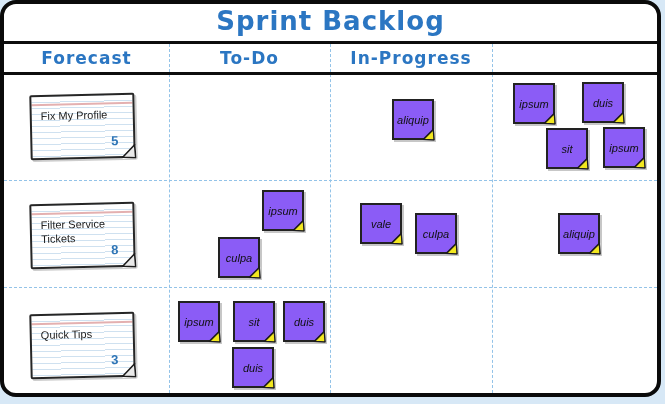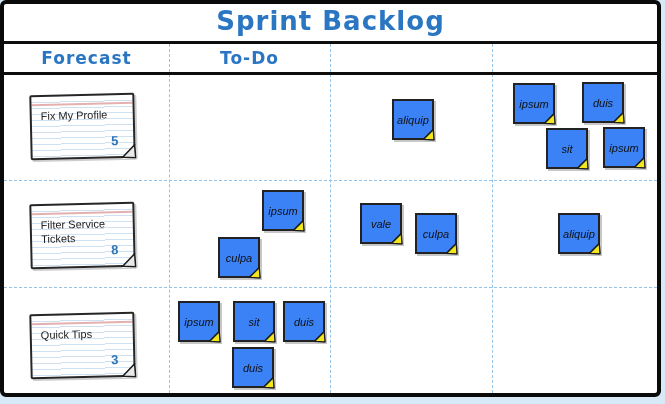--- a/index.html
+++ b/index.html
@@ -5,21 +5,21 @@
   * { margin:0; padding:0; box-sizing:border-box; }
   body {
     font-family: "Liberation Sans", sans-serif;
     background:#d7e8f6;
     width:665px; height:404px; overflow:hidden; position:relative;
   }
   .page { position:absolute; left:0; top:0; width:665px; height:404px; background:#d7e8f6; }
 
   .board {
     position:absolute; left:0; top:0; width:661px; height:397px;
-    background:#ffffff; border:4px solid #0a0a0a; border-radius:6px;
+    background:#ffffff; border:4px solid #0a0a0a; border-radius:16px;
   }
 
   .board-title {
     position:absolute; top:2px; left:0; width:653px; height:34px;
     text-align:center; font-size:26px; font-weight:bold; letter-spacing:1px;
     color:#2b76c2; font-family:"DejaVu Sans", sans-serif;
   }
 
   .rule { position:absolute; left:0; width:653px; height:3px; background:#0d0d0d; }
   .rule-top { top:37px; }
@@ -55,21 +55,21 @@
     font-size:11px; line-height:14px; color:#1c1c1c;
   }
   .card-points {
     position:absolute; right:15px; bottom:8px; z-index:2;
     font-size:13px; font-weight:bold; color:#2e75b6;
   }
 
   
   .sticky {
     position:absolute; width:42px; height:41px;
-    background:#3b82f6; border:2px solid #222222;
+    background:#8b5cf6; border:2px solid #222222;
     box-shadow:2px 2px 0 rgba(130,130,130,.45);
     display:flex; align-items:center; justify-content:center;
   }
   .sticky span {
     font-style:italic; font-size:11px; color:#101010;
     font-family:"Liberation Sans", sans-serif;
   }
   .fold { position:absolute; right:-3px; bottom:-3px; pointer-events:none; }
 </style>
 </head>
@@ -85,20 +85,21 @@
     <div class="vline" style="left:488px"></div>
 
     <div class="hline" style="top:176px"></div>
     <div class="hline" style="top:283px"></div>
 
     <div class="rule rule-top"></div>
     <div class="rule rule-header"></div>
 
     <div class="col-header" style="left:165px;width:161px">To-Do</div>
     <div class="col-header" style="left:0;width:165px">Forecast</div>
+    <div class="col-header" style="left:326px;width:162px">In-Progress</div>
 
     <div class="card" style="top:90px">
       <div class="card-title">Fix My Profile</div>
       <div class="card-points">5</div>
       <svg class="fold" width="18" height="18" viewBox="0 0 18 18">
         <path d="M18 18 L3.5 18 L18 3.5 Z" fill="#ffffff"></path>
         <path d="M4 16.2 L16.2 4 L17 17 Z" fill="#e9e9e9" stroke="#1c1c1c" stroke-width="1.6" stroke-linejoin="round"></path>
       </svg>
     </div>
 

